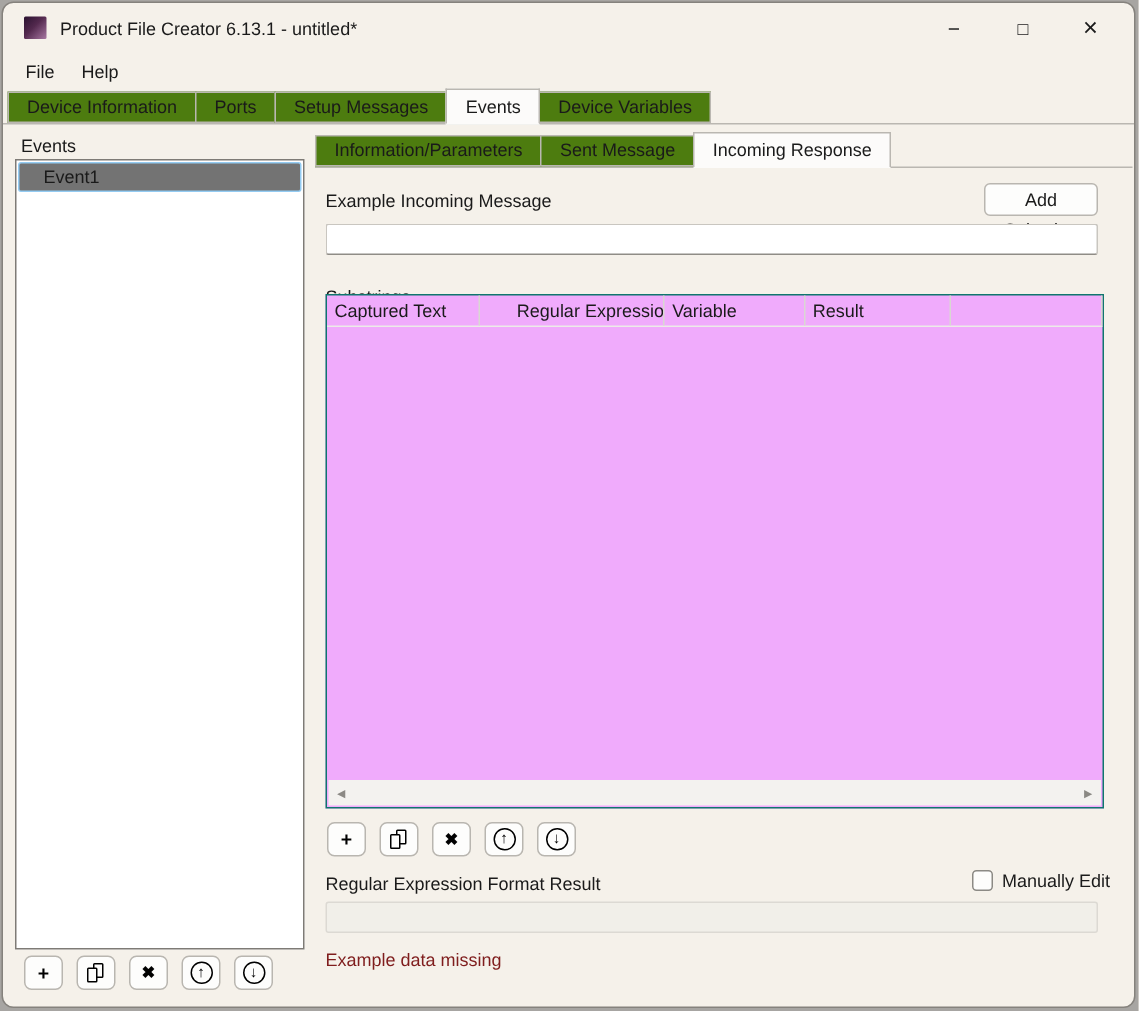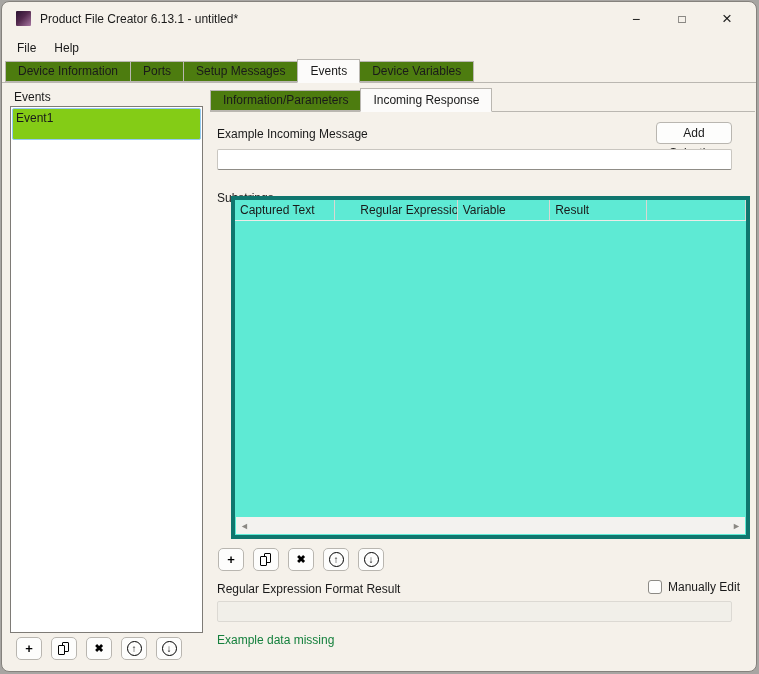--- a/index.html
+++ b/index.html
@@ -57,22 +57,22 @@
     margin-bottom:-1px; border-bottom:1px solid #fcfbfa; z-index:2;
   }
 
   
   .events-label { position:absolute; left:12px; top:88px; }
   .events-list {
     position:absolute; left:8px; top:104px; width:193px; height:527px;
     background:#ffffff; border:1px solid #7e7b76;
   }
   .list-item.selected {
-    margin:1px; height:32px; line-height:18px; padding-left:3px;
-    background:#84cc16; border:1px solid #93cbf2; border-radius:2px;
+    margin:1px; height:20px; line-height:18px; padding-left:16px;
+    background:#737373; border:1px solid #93cbf2; border-radius:2px;
   }
 
   
   .toolbar { position:absolute; display:flex; gap:9px; }
   .toolbar-left { left:14px; top:635px; }
   .toolbar-sub  { left:216px; top:546px; }
   .tool-btn {
     width:26px; height:23px; background:#fdfdfc;
     border:1px solid #b9b6b0; border-radius:5px;
     display:flex; align-items:center; justify-content:center;
@@ -91,40 +91,40 @@
   .icon-dup .pg-front {
     position:absolute; left:0; top:3px; width:7px; height:10px;
     border:1px solid #000; background:#fdfdfc; border-radius:1px;
   }
 
   
   .lbl { position:absolute; white-space:nowrap; }
   .lbl-example    { left:215px; top:125px; }
   .lbl-substrings { left:215px; top:176px;margin-top:13px; }
   .lbl-regex      { left:215px; top:580px; }
-  .lbl-error      { left:215px; top:631px; color:#15803d; }
+  .lbl-error      { left:215px; top:631px; color:#7f1d1d; }
 
   .btn-add-selection {
     position:absolute; left:654px; top:120px; width:76px; height:22px;
     background:#fdfdfc; border:1px solid #b9b6b0; border-radius:4px;
     text-align:center; line-height:20px;
   }
   .text-input {
     position:absolute; left:215px; top:147px; width:515px; height:21px;
     background:#fff; border:1px solid #c9c6c0; border-bottom-color:#8f8c86;
     border-radius:2px; padding:0 4px;
     font-family:"Liberation Sans", sans-serif; font-size:12px; outline:none;
   }
   .text-input.disabled {
     top:599px; background:#f1efe9; border:1px solid #dcd9d3;
   }
 
   .table {
-    position:absolute; left:229px; top:194px; width:519px; height:343px;
-    background:#5eead4; border:4px solid #0f766e;
+    position:absolute; left:215px; top:194px; width:519px; height:343px;
+    background:#f0abfc; border:1px solid #0f766e;
   }
   .thead { display:flex; height:21px; border-bottom:1px solid #ecebe7; }
   .th {
     padding:3px 0 0 5px; border-right:1px solid #d9d7d2;
     overflow:hidden; white-space:nowrap;
   }
   .th.c0 { width:103px; } .th.c1 { width:105px;margin-left:20px; } .th.c2 { width:95px; }
   .th.c3 { width:99px; }  .th.c4 { width:102px; }
   .hscroll {
     position:absolute; left:1px; right:1px; bottom:1px; height:17px;
@@ -199,20 +199,21 @@
     </div>
     <div class="tool-btn">
       <span class="icon-circle">
           <span>↓</span>
         </span>
     </div>
   </div>
 
   <div class="tabstrip tabs-sub">
     <div class="tab">Information/Parameters</div>
+    <div class="tab">Sent Message</div>
     <div class="tab active">Incoming Response</div>
   </div>
 
   <div class="lbl lbl-example">Example Incoming Message</div>
   <div class="btn-add-selection">Add Selection</div>
   <input class="text-input" type="text" value="" style="">
 
   <div class="lbl lbl-substrings">Substrings</div>
 
   <div class="table">

